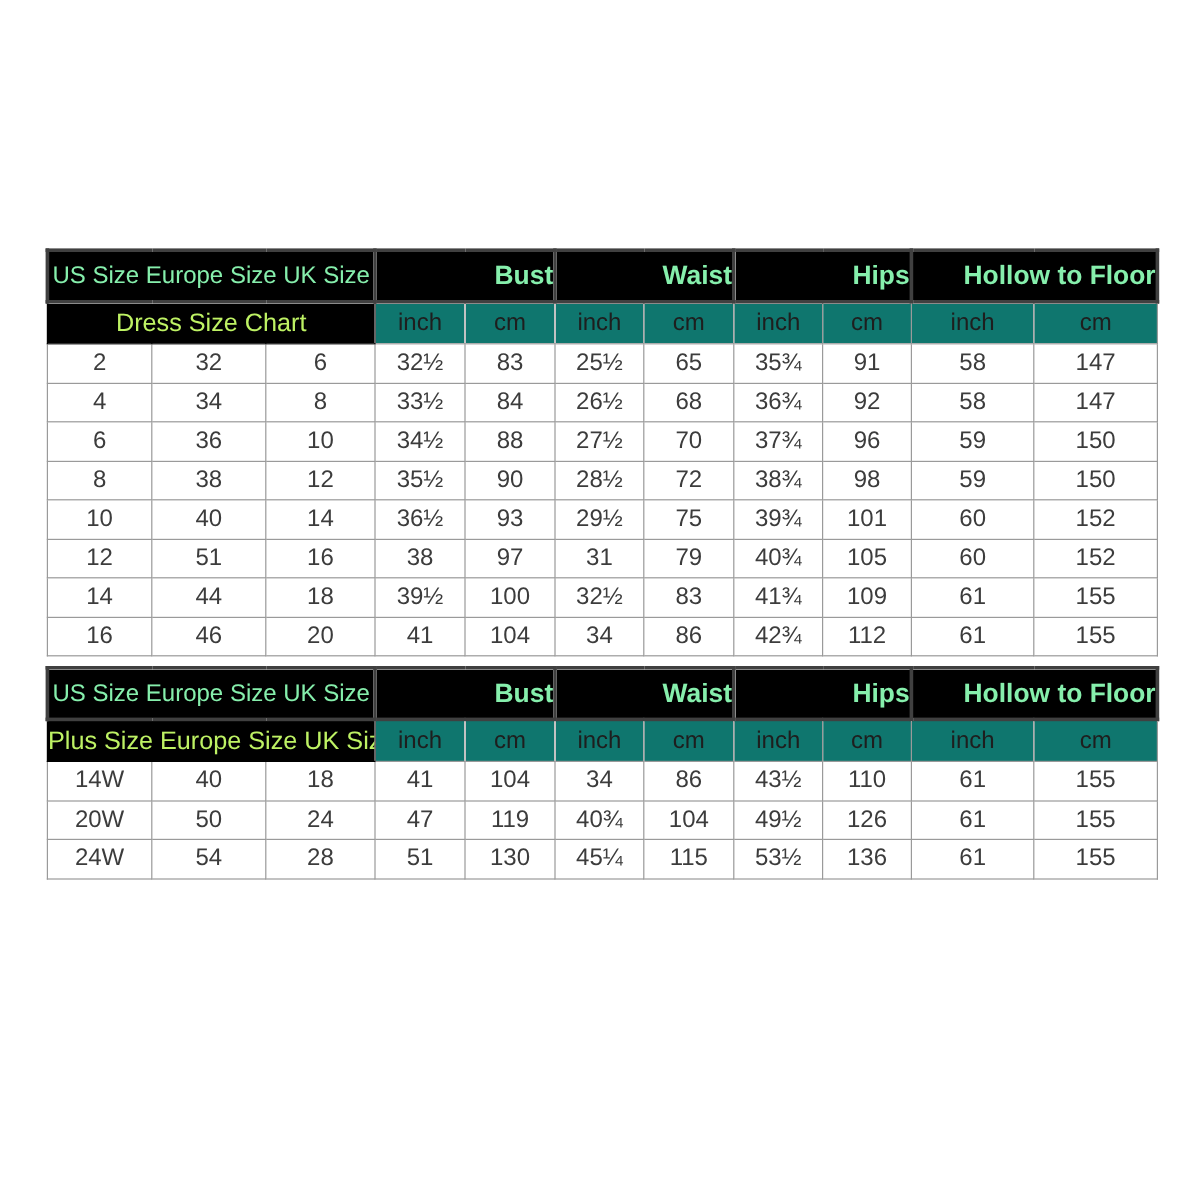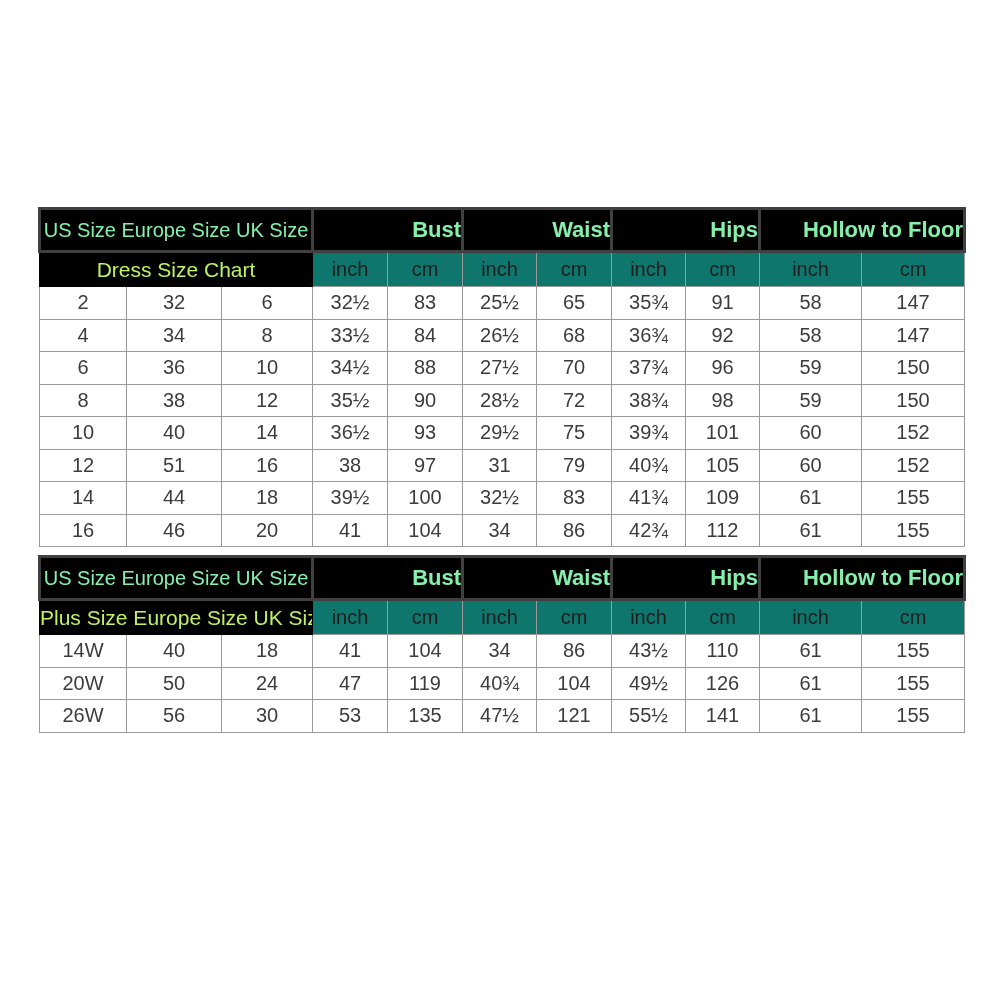--- a/index.html
+++ b/index.html
@@ -257,28 +257,28 @@
           <td>47</td>
           <td>119</td>
           <td>40¾</td>
           <td>104</td>
           <td>49½</td>
           <td>126</td>
           <td>61</td>
           <td>155</td>
         </tr>
         <tr>
-          <td>26W</td>
-          <td>56</td>
-          <td>30</td>
-          <td>53</td>
-          <td>135</td>
-          <td>47½</td>
-          <td>121</td>
-          <td>55½</td>
-          <td>141</td>
+          <td>24W</td>
+          <td>54</td>
+          <td>28</td>
+          <td>51</td>
+          <td>130</td>
+          <td>45¼</td>
+          <td>115</td>
+          <td>53½</td>
+          <td>136</td>
           <td>61</td>
           <td>155</td>
         </tr>
       </tbody>
   </table>
 
 </div>
 
 </body></html>

